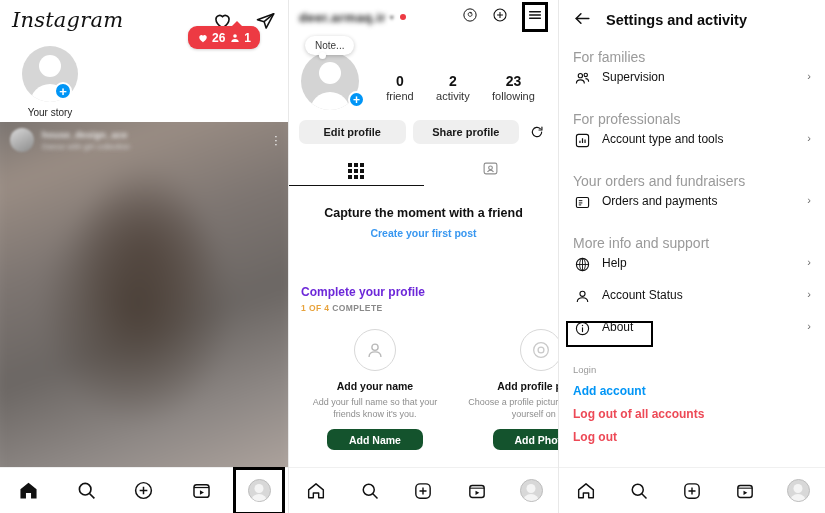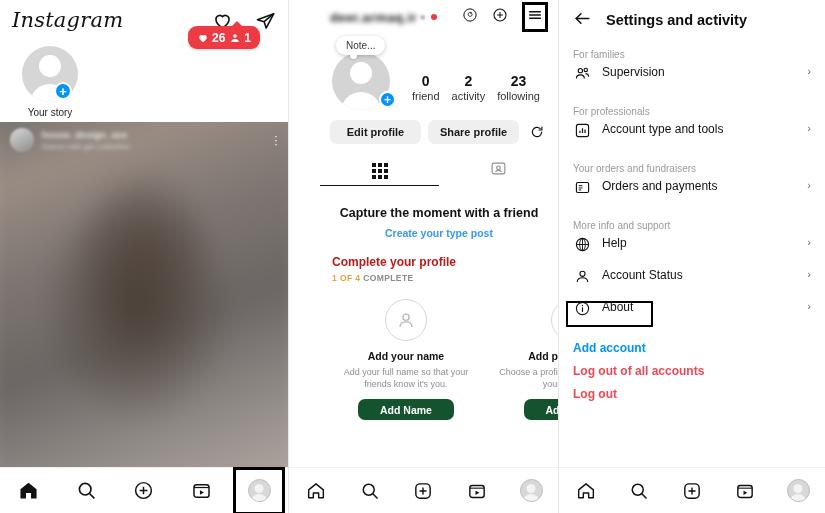--- a/index.html
+++ b/index.html
@@ -7,21 +7,21 @@
     width: 825px; height: 513px;
     background: #ffffff;
     font-family: "Liberation Sans", sans-serif;
     overflow: hidden;
   }
   .screen { position: relative; width: 825px; height: 513px; display: flex; background:#fff; }
 
   
   .panel { position: relative; height: 513px; background: #fff; overflow: hidden; }
   .p1 { width: 288px; }
-  .p2 { width: 270px; border-left: 1px solid #e8e8e8; padding-left: 31px; }
+  .p2 { width: 270px; border-left: 1px solid #e8e8e8; }
   .p3 { width: 267px; border-left: 1px solid #e8e8e8; }
 
   
   .ig-header {
     height: 40px; display: flex; align-items: center;
     padding: 0 12px; position: relative;
   }
   .ig-logo {
     font-family: "DejaVu Serif", serif;
     font-style: italic; font-size: 21px; font-weight: 400;
@@ -181,21 +181,21 @@
   .pf-tabs { display: flex; margin-top: 12px; }
   .pf-tab { flex: 1; height: 30px; display: flex; align-items: center;
             justify-content: center; border-bottom: 1.5px solid transparent; }
   .pf-tab.active { border-bottom-color: #111; }
   .grid9 { display: grid; grid-template-columns: repeat(3,4px); grid-gap: 2px; }
   .grid9 i { width: 4px; height: 4px; background: #111; display: block; }
 
   .pf-body { padding: 0 10px; }
   .pf-capture { text-align: center; font-size: 12.5px; font-weight: 700; color: #111; margin-top: 20px; }
   .pf-firstpost { text-align: center; font-size: 10.5px; color: #3897F0; font-weight: 600; margin-top: 7px; }
-  .pf-complete { font-size: 12px; font-weight: 700; color: #b91c1c; margin-top: 16px; margin-left: 2px; }
+  .pf-complete { font-size: 12px; font-weight: 700; color: #6d28d9; margin-top: 46px; margin-left: 2px; }
   .pf-progress { font-size: 8.5px; margin-top: 4px; margin-left: 2px; letter-spacing: .4px; }
   .pf-progress .done { color: #E8A33D; font-weight: 700; }
   .pf-progress .rest { color: #8a8a8a; font-weight: 700; }
 
   .cards { display: flex; gap: 14px; margin-top: 16px; }
   .card { width: 152px; flex: none; text-align: center; }
   .card-ring {
     width: 42px; height: 42px; border-radius: 50%;
     border: 1px solid #d8d8d8; margin: 0 auto;
     display: flex; align-items: center; justify-content: center;
@@ -205,21 +205,21 @@
   .card-btn {
     margin: 9px auto 0; width: 96px; height: 21px;
     background: #14532d; border-radius: 7px; color: #fff;
     font-size: 10.5px; font-weight: 700;
     display: flex; align-items: center; justify-content: center;
   }
 
   
   .st-header { display: flex; align-items: center; height: 40px; padding: 0 14px; gap: 14px; }
   .st-title { font-size: 14.5px; font-weight: 700; color: #0d0d0d; }
-  .st-section { font-size: 10px; color: #9a9a9a; padding: 9px 14px 5px 14px; }
+  .st-section { font-size: 14px; color: #9a9a9a; padding: 9px 14px 5px 14px; }
   .st-row {
     display: flex; align-items: flex-start; height: 32px;
     padding: 0 14px; gap: 11px; position: relative;
   }
   .st-row .lbl { font-size: 12px; color: #111; }
   .st-row .chev { margin-left: auto; color: #6b6b6b; font-size: 11px; }
   .st-ico { width: 18px; display: flex; align-items: center; justify-content: center; flex: none; }
   .st-highlight { position: relative; }
   .st-highlight .hl-rect {
     position: absolute; left: 7px; top: 1px;
@@ -429,21 +429,21 @@
             <rect x="3" y="4.5" width="18" height="15" rx="2.4"></rect>
             <circle cx="12" cy="11" r="2.6"></circle>
             <path d="M7.8 17c.8-1.8 2.4-2.6 4.2-2.6s3.4.8 4.2 2.6"></path>
           </svg>
         </span>
       </div>
     </div>
 
     <div class="pf-body">
       <div class="pf-capture">Capture the moment with a friend</div>
-      <div class="pf-firstpost">Create your type post</div>
+      <div class="pf-firstpost">Create your first post</div>
 
       <div class="pf-complete">Complete your profile</div>
       <div class="pf-progress">
         <span class="done">1 OF 4</span><span class="rest"> COMPLETE</span>
       </div>
 
       <div class="cards">
         <div class="card">
           <div class="card-ring">
             <svg width="22" height="22" viewBox="0 0 24 24" fill="none" stroke="#b9b9b9" stroke-width="1.5">
@@ -589,20 +589,21 @@
         <svg width="17" height="17" viewBox="0 0 24 24" fill="none" stroke="#111" stroke-width="1.6">
           <circle cx="12" cy="12" r="8.6"></circle>
             <path d="M12 11v5.4" stroke-linecap="round"></path>
             <circle cx="12" cy="7.8" r=".95" fill="#111" stroke="none"></circle>
         </svg>
       </span>
       <span class="lbl">About</span>
       <span class="chev">›</span>
     </div>
 
+    <div class="st-login-lbl">Login</div>
     <div class="st-link c-blue">Add account</div>
     <div class="st-link c-red">Log out of all accounts</div>
     <div class="st-link c-red">Log out</div>
 
     <div class="bottom-nav">
       <div class="nav-item">
         <span>
           <svg width="20" height="20" viewBox="0 0 24 24" fill="none" stroke="#111" stroke-width="1.7" stroke-linejoin="round">
               <path d="M12 3.4 3.2 10.6V20h5.6v-5.6h6.4V20h5.6v-9.4z"></path>
             </svg>

